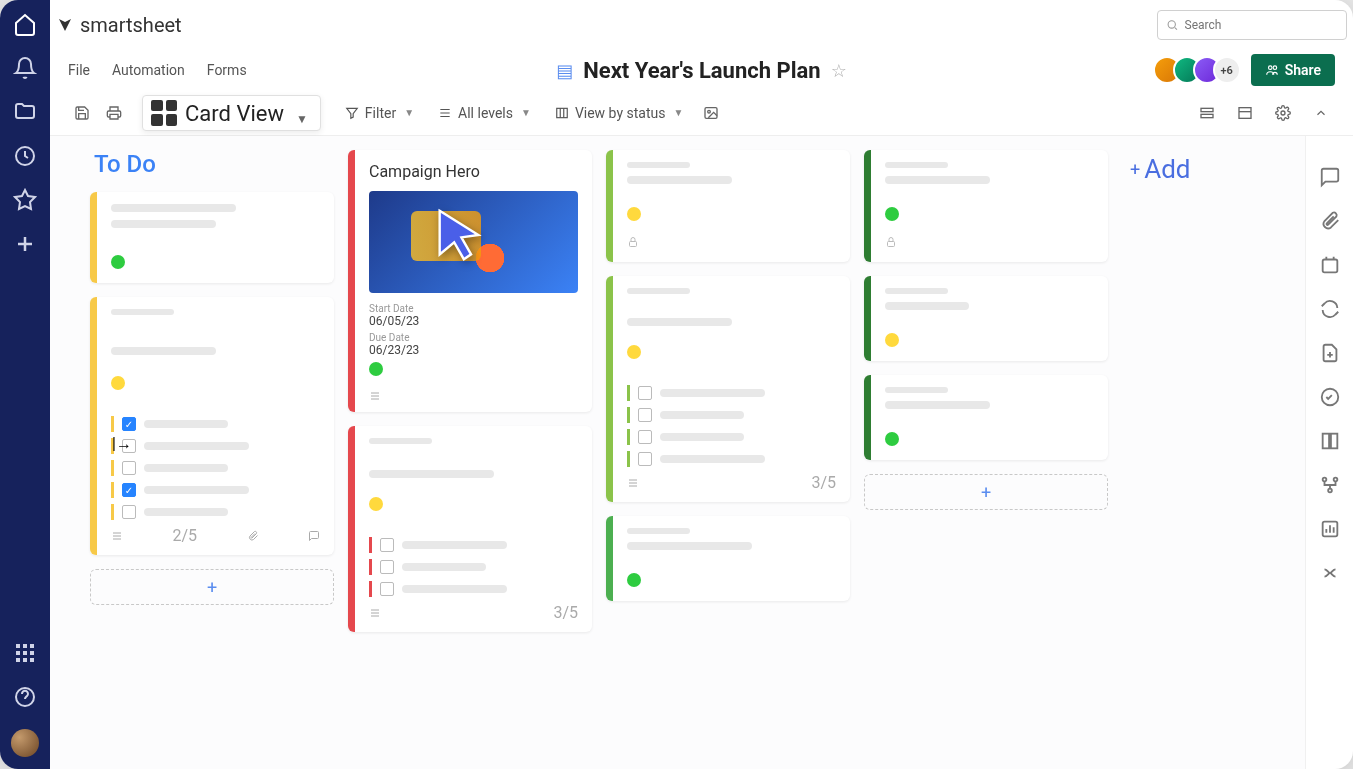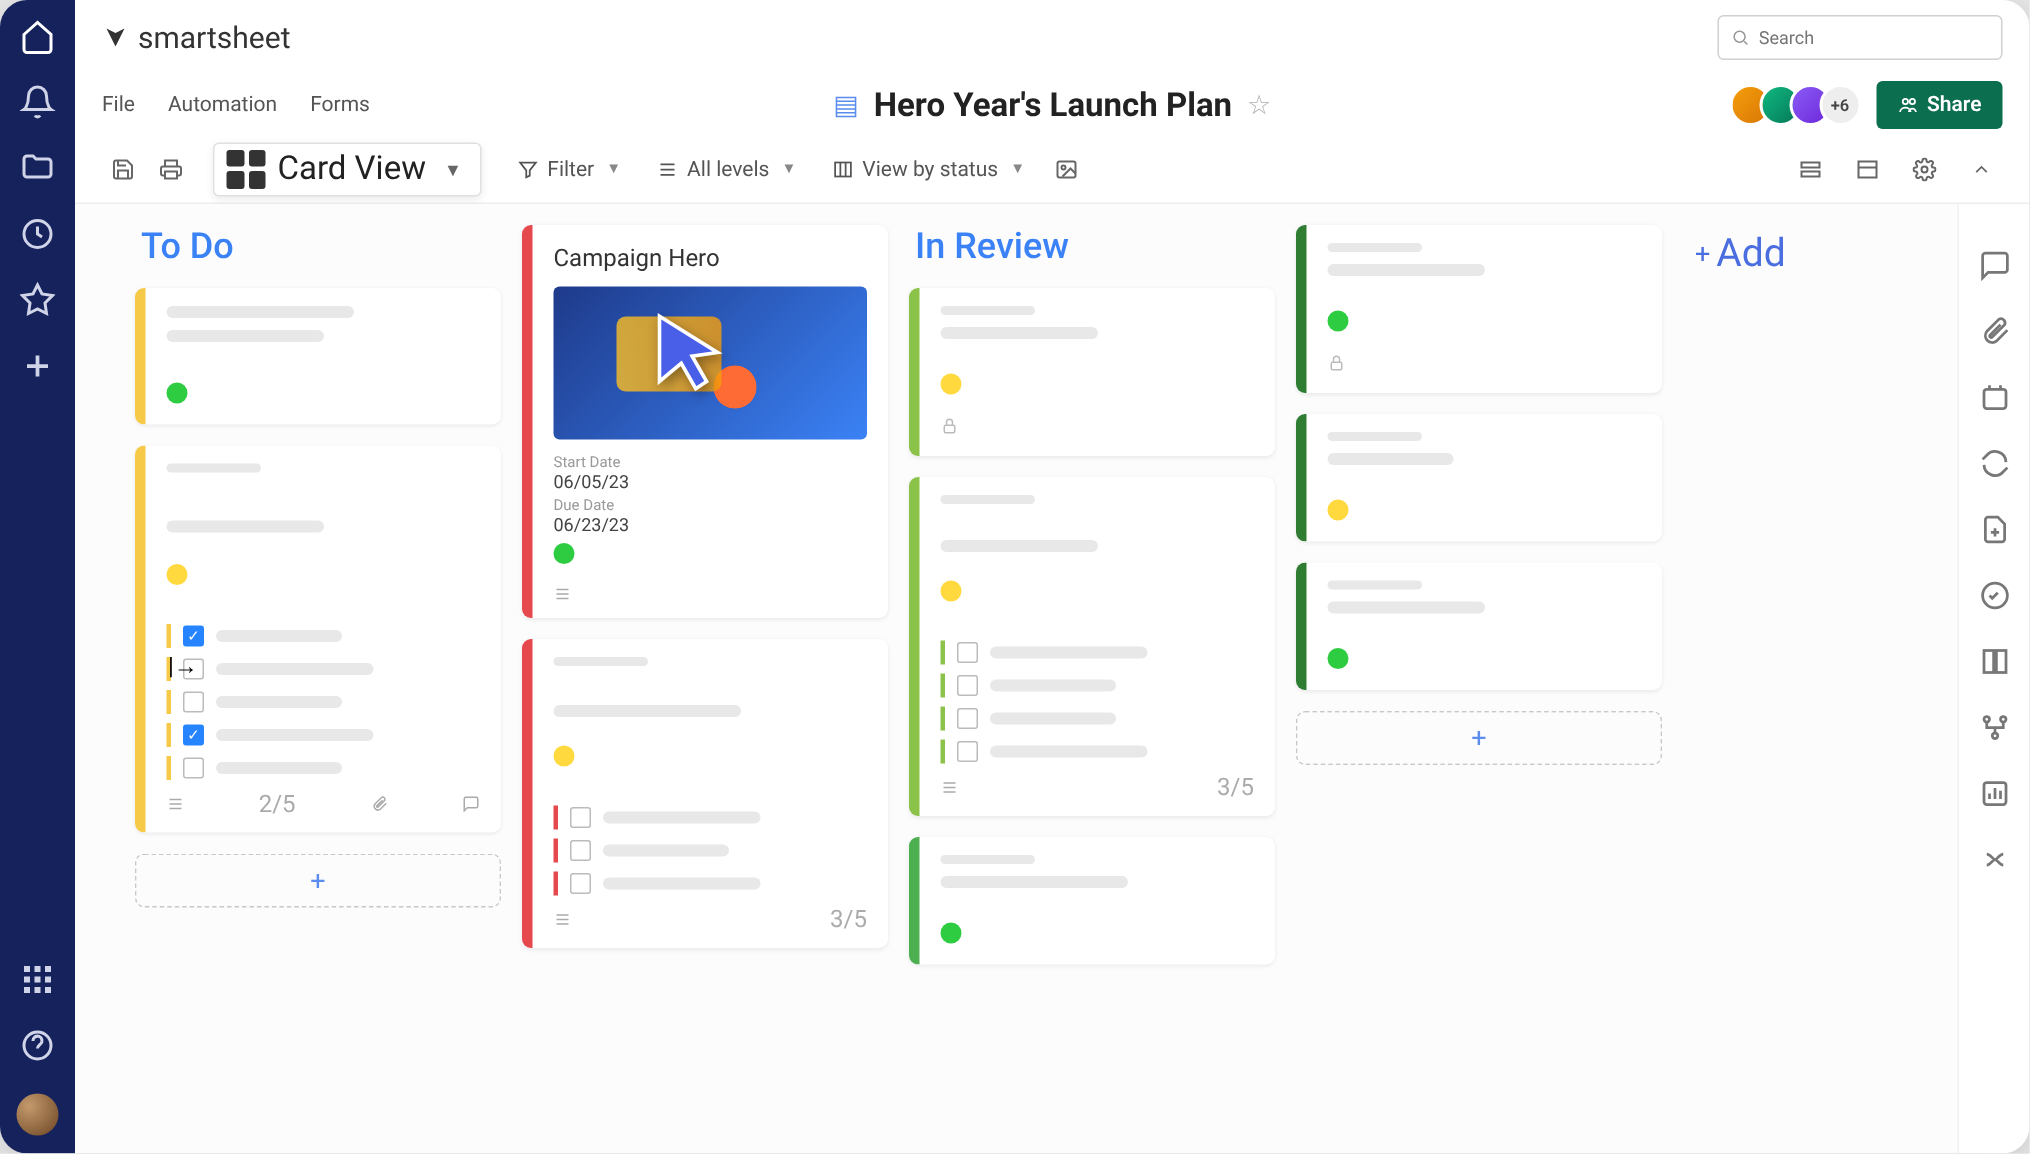--- a/index.html
+++ b/index.html
@@ -4,40 +4,40 @@
 <style>
 * { margin:0; padding:0; box-sizing:border-box; font-family:-apple-system,BlinkMacSystemFont,"Segoe UI",Roboto,Arial,sans-serif; }
 html,body { width:1353px; height:769px; overflow:hidden; background:#e8e8e8; }
 .shell { display:flex; width:1353px; height:769px; border-radius:18px; overflow:hidden; background:#fff; box-shadow:0 4px 24px rgba(0,0,0,.15); }
 .leftnav { width:50px; background:#16225c; display:flex; flex-direction:column; align-items:center; padding-top:12px; gap:20px; position:relative; }
 .leftnav .ln-item { width:24px; height:24px; color:#d0d4e8; display:flex; align-items:center; justify-content:center; cursor:pointer; }
 .leftnav .ln-item.active { color:#fff; }
 .leftnav .spacer { flex:1; }
 .leftnav .avatar { width:28px; height:28px; border-radius:50%; background:linear-gradient(135deg,#6b8dd6,#8e6fb8); margin-bottom:12px; background-size:cover; }
 .main { flex:1; display:flex; flex-direction:column; position:relative; }
-.topbar { height:50px; display:flex; align-items:center; padding:0 18px; }
+.topbar { height:50px; display:flex; align-items:center; padding:0 6px; }
 .brand { display:flex; align-items:center; gap:6px; font-size:20px; color:#333; }
 .brand svg { width:18px; height:18px; }
 .search { margin-left:auto; width:190px; height:30px; border:1px solid #d0d0d0; border-radius:4px; display:flex; align-items:center; padding:0 8px; color:#888; gap:6px; }
 .search input { border:none; outline:none; font-size:12px; width:100%; color:#444; }
 .menubar { height:40px; display:flex; align-items:center; padding:0 18px; position:relative; }
 .menubar .mitem { font-size:14px; color:#555; margin-right:22px; cursor:pointer; }
 .doc-title-wrap { position:absolute; left:50%; transform:translateX(-50%); display:flex; align-items:center; gap:10px; }
 .doc-title { font-size:22px; font-weight:700; color:#222; }
 .doc-icon { color:#5b8def; font-size:18px; }
 .star-icon { color:#b0b0b0; font-size:18px; }
 .collab { margin-left:auto; display:flex; align-items:center; gap:10px; }
 .av-stack { display:flex; }
 .av-stack .av { width:28px; height:28px; border-radius:50%; border:2px solid #fff; margin-left:-8px; }
 .av-stack .av:first-child { margin-left:0; }
 .av-stack .more { background:#eee; color:#444; font-size:11px; display:flex; align-items:center; justify-content:center; font-weight:600; }
 .share-btn { background:#0b6e4f; color:#fff; border:none; border-radius:4px; padding:8px 14px; font-size:14px; font-weight:600; display:flex; align-items:center; gap:6px; cursor:pointer; }
 .toolbar { height:46px; display:flex; align-items:center; padding:0 18px; border-bottom:1px solid #eee; gap:4px; position:relative; }
 .tbtn-icon { width:28px; height:28px; display:flex; align-items:center; justify-content:center; color:#666; cursor:pointer; }
-.view-switch { display:flex; align-items:center; gap:8px; background:#fff; border:1px solid #e0e0e0; border-radius:4px; padding:4px 12px 4px 8px; margin:0 10px; box-shadow:0 2px 6px rgba(0,0,0,.08); }
+.view-switch { display:flex; align-items:flex-end; gap:8px; background:#fff; border:1px solid #e0e0e0; border-radius:4px; padding:4px 12px 4px 8px; margin:0 10px; box-shadow:0 2px 6px rgba(0,0,0,.08); }
 .view-switch .vicon { width:26px; height:26px; display:grid; grid-template-columns:1fr 1fr; grid-template-rows:1fr 1fr; gap:3px; }
 .view-switch .vicon span { background:#333; border-radius:2px; }
 .view-switch .vlabel { font-size:22px; font-weight:400; color:#222; }
 .view-switch .caret { color:#666; font-size:12px; margin-left:4px; }
 .tgroup { display:flex; align-items:center; gap:6px; color:#555; font-size:14px; padding:0 10px; cursor:pointer; }
 .tgroup .caret { font-size:10px; color:#888; margin-left:2px; }
 .toolbar-right { margin-left:auto; display:flex; align-items:center; gap:10px; }
 .body-row { flex:1; display:flex; position:relative; overflow:hidden; }
 .board { flex:1; display:flex; gap:14px; padding:14px 18px 14px 40px; overflow:hidden; background:#fcfcfd; }
 .col { width:244px; display:flex; flex-direction:column; }
@@ -154,21 +154,21 @@
         <input placeholder="Search" style="">
       </div>
     </div>
 
     <div class="menubar">
       <span class="mitem">File</span>
       <span class="mitem">Automation</span>
       <span class="mitem">Forms</span>
       <div class="doc-title-wrap">
         <span class="doc-icon">▤</span>
-        <span class="doc-title">Hero Year's Launch Plan</span>
+        <span class="doc-title">Next Year's Launch Plan</span>
         <span class="star-icon">☆</span>
       </div>
       <div class="collab">
         <div class="av-stack">
           <div class="av" style="background:linear-gradient(135deg,#f59e0b,#d97706)"></div>
           <div class="av" style="background:linear-gradient(135deg,#10b981,#047857)"></div>
           <div class="av" style="background:linear-gradient(135deg,#8b5cf6,#6d28d9)"></div>
           <div class="av more">+6</div>
         </div>
         <button class="share-btn">
@@ -372,21 +372,20 @@
                 <svg viewBox="0 0 24 24" fill="none" stroke="currentColor" stroke-width="2">
                     <path d="M4 6h16M4 12h16M4 18h16"></path>
                   </svg>
                 <span>3/5</span>
               </div>
             </div>
           </div>
         </div>
 
         <div class="col">
-          <div class="col-title">In Review</div>
           <div class="card">
             <div class="stripe" style="background:#8bc34a"></div>
             <div class="cbody">
               <div class="sk-line w30"></div><div class="sk-line w50"></div>
               <div style="height:14px"></div>
               <span class="dot yellow"></span>
               <div style="height:8px"></div>
               <svg class="lock-icon" viewBox="0 0 24 24" fill="none" stroke="currentColor" stroke-width="2">
                   <rect x="5" y="11" width="14" height="10" rx="2"></rect>
                   <path d="M8 11V7a4 4 0 018 0v4"></path>

